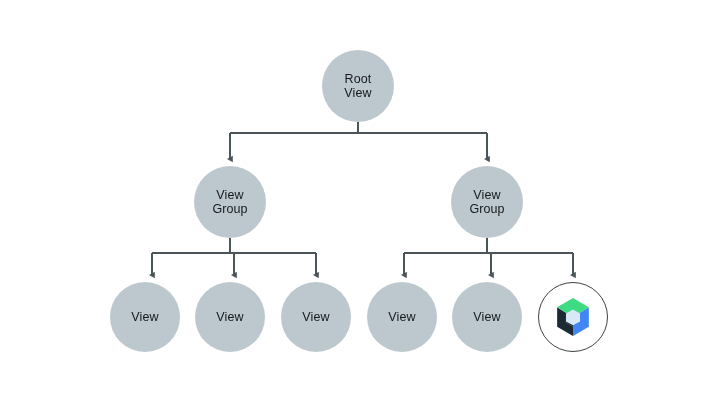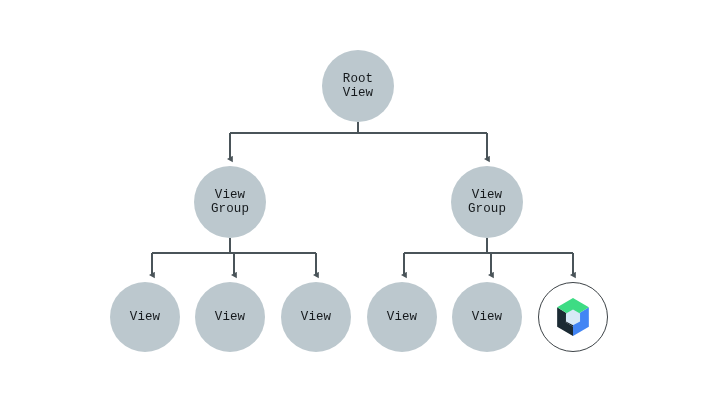--- a/index.html
+++ b/index.html
@@ -10,21 +10,20 @@
   }
   body {
     font-family: "Liberation Sans", sans-serif;
   }
   #canvas {
     position: relative;
     width: 720px;
     height: 405px;
     background: #ffffff;
     overflow: hidden;
-    font-family: Liberation Mono, monospace;
   }
   #edges {
     position: absolute;
     left: 0;
     top: 0;
     width: 720px;
     height: 405px;
   }
   .node {
     position: absolute;

